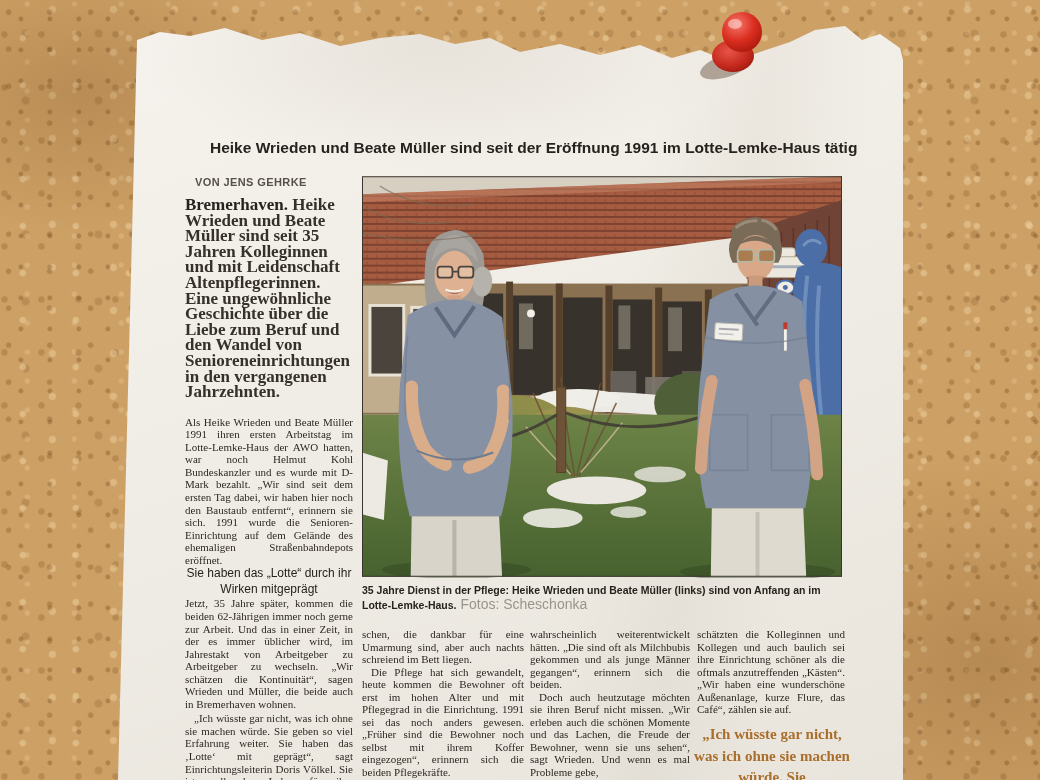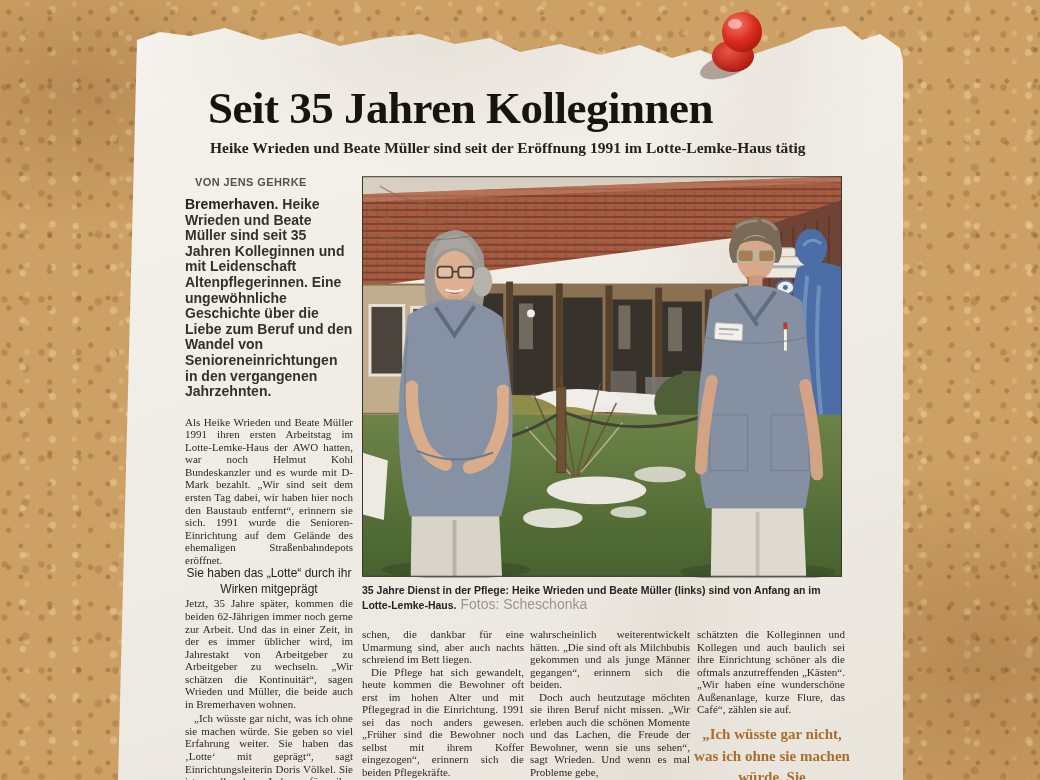--- a/index.html
+++ b/index.html
@@ -31,30 +31,30 @@
   .paper::before{content:"";position:absolute;inset:0;
     background:
       linear-gradient(100deg, transparent 60%, rgba(120,100,70,.06) 72%, transparent 84%),
       radial-gradient(ellipse 400px 160px at 40% 6%, rgba(120,100,70,.10), transparent 75%),
       linear-gradient(to bottom, rgba(120,100,70,.10) 0, transparent 26px);
     pointer-events:none;}
 
   .abs{position:absolute;}
   .headline{left:90px;top:82px;width:610px;font-family:"Liberation Serif",serif;
     font-weight:700;font-size:45px;letter-spacing:-.5px;color:#17130f;white-space:nowrap;}
-  .subheadline{left:92px;top:139px;width:600px;font-family:Liberation Serif, serif;
+  .subheadline{left:92px;top:139px;width:600px;font-family:Liberation Sans, sans-serif;
     font-weight:700;font-size:15.5px;color:#26221e;white-space:nowrap;}
   .byline{left:77px;top:176px;font-family:"Liberation Sans",sans-serif;font-size:11px;
     letter-spacing:.4px;color:#57514a;font-weight:700;}
 
   .col{font-size:11px;line-height:12.55px;color:#2d2822;text-align:justify;hyphens:auto;}
   .col p{margin:0;}
   .col p.indent{text-indent:9px;}
   .col p.gap{margin-top:2px;}
-  .lead{font-family:Liberation Sans, sans-serif;font-weight:700;font-size:14px;
+  .lead{font-family:Liberation Serif, serif;font-weight:700;font-size:17px;
     line-height:15.6px;color:#35302a;text-align:left;hyphens:auto;}
   .lead .loc{color:#26221e;}
   .crosshead{font-family:"Liberation Sans",sans-serif;font-weight:400;font-size:12px;
     line-height:15.6px;color:#26221e;margin:7px 0 4px 0;text-align:center;}
   .col1{left:67px;top:197px;width:168px;}
   .col1 .body1{margin-top:16px;}
 
   .photo{left:244px;top:175px;width:480px;height:403px;}
   .caption{left:244px;top:584px;width:482px;font-family:"Liberation Sans",sans-serif;
     font-size:10.5px;line-height:13.5px;color:#26221e;}
@@ -71,21 +71,20 @@
 
   .pin{left:700px;top:8px;width:76px;height:84px;}
 </style>
 </head>
 <body>
 
 <div class="stage">
   <div class="cork"></div>
 
   <div class="paper">
-    <div class="abs headline">Seit 35 Jahren Kolleginnen</div>
     <div class="abs subheadline">Heike Wrieden und Beate Müller sind seit der Eröffnung 1991 im Lotte-Lemke-Haus tätig</div>
     <div class="abs byline">VON JENS GEHRKE</div>
 
     <div class="abs col col1">
       <p class="lead"><span class="loc">Bremerhaven.</span><span> Heike Wrieden und Beate Müller sind seit 35 Jahren Kolleginnen und mit Leidenschaft Altenpflegerinnen. Eine ungewöhnliche Geschichte über die Liebe zum Beruf und den Wandel von Senioreneinrichtungen in den vergangenen Jahrzehnten.</span></p>
       <p class="body1">Als Heike Wrieden und Beate Müller 1991 ihren ersten Arbeitstag im Lotte-Lemke-Haus der AWO hatten, war noch Helmut Kohl Bundeskanzler und es wurde mit D-Mark bezahlt. „Wir sind seit dem ersten Tag dabei, wir haben hier noch den Baustaub entfernt“, erinnern sie sich. 1991 wurde die Senioren-Einrichtung auf dem Gelände des ehemaligen Straßenbahndepots eröffnet.</p>
       <p class="crosshead">Sie haben das „Lotte“ durch ihr Wirken mitgeprägt</p>
       <p>Jetzt, 35 Jahre später, kommen die beiden 62-Jährigen immer noch gerne zur Arbeit. Und das in einer Zeit, in der es immer üblicher wird, im Jahrestakt von Arbeitgeber zu Arbeitgeber zu wechseln. „Wir schätzen die Kontinuität“, sagen Wrieden und Müller, die beide auch in Bremerhaven wohnen.</p>
       <p class="indent gap">„Ich wüsste gar nicht, was ich ohne sie machen würde. Sie geben so viel Erfahrung weiter. Sie haben das ‚Lotte‘ mit geprägt“, sagt Einrichtungsleiterin Doris Völkel. Sie ist voll des Lobes für ihre langjährigen Mitarbeiterinnen. Das „Lotte“ ist die liebevolle Abkürzung für die Einrichtung.</p>
 

